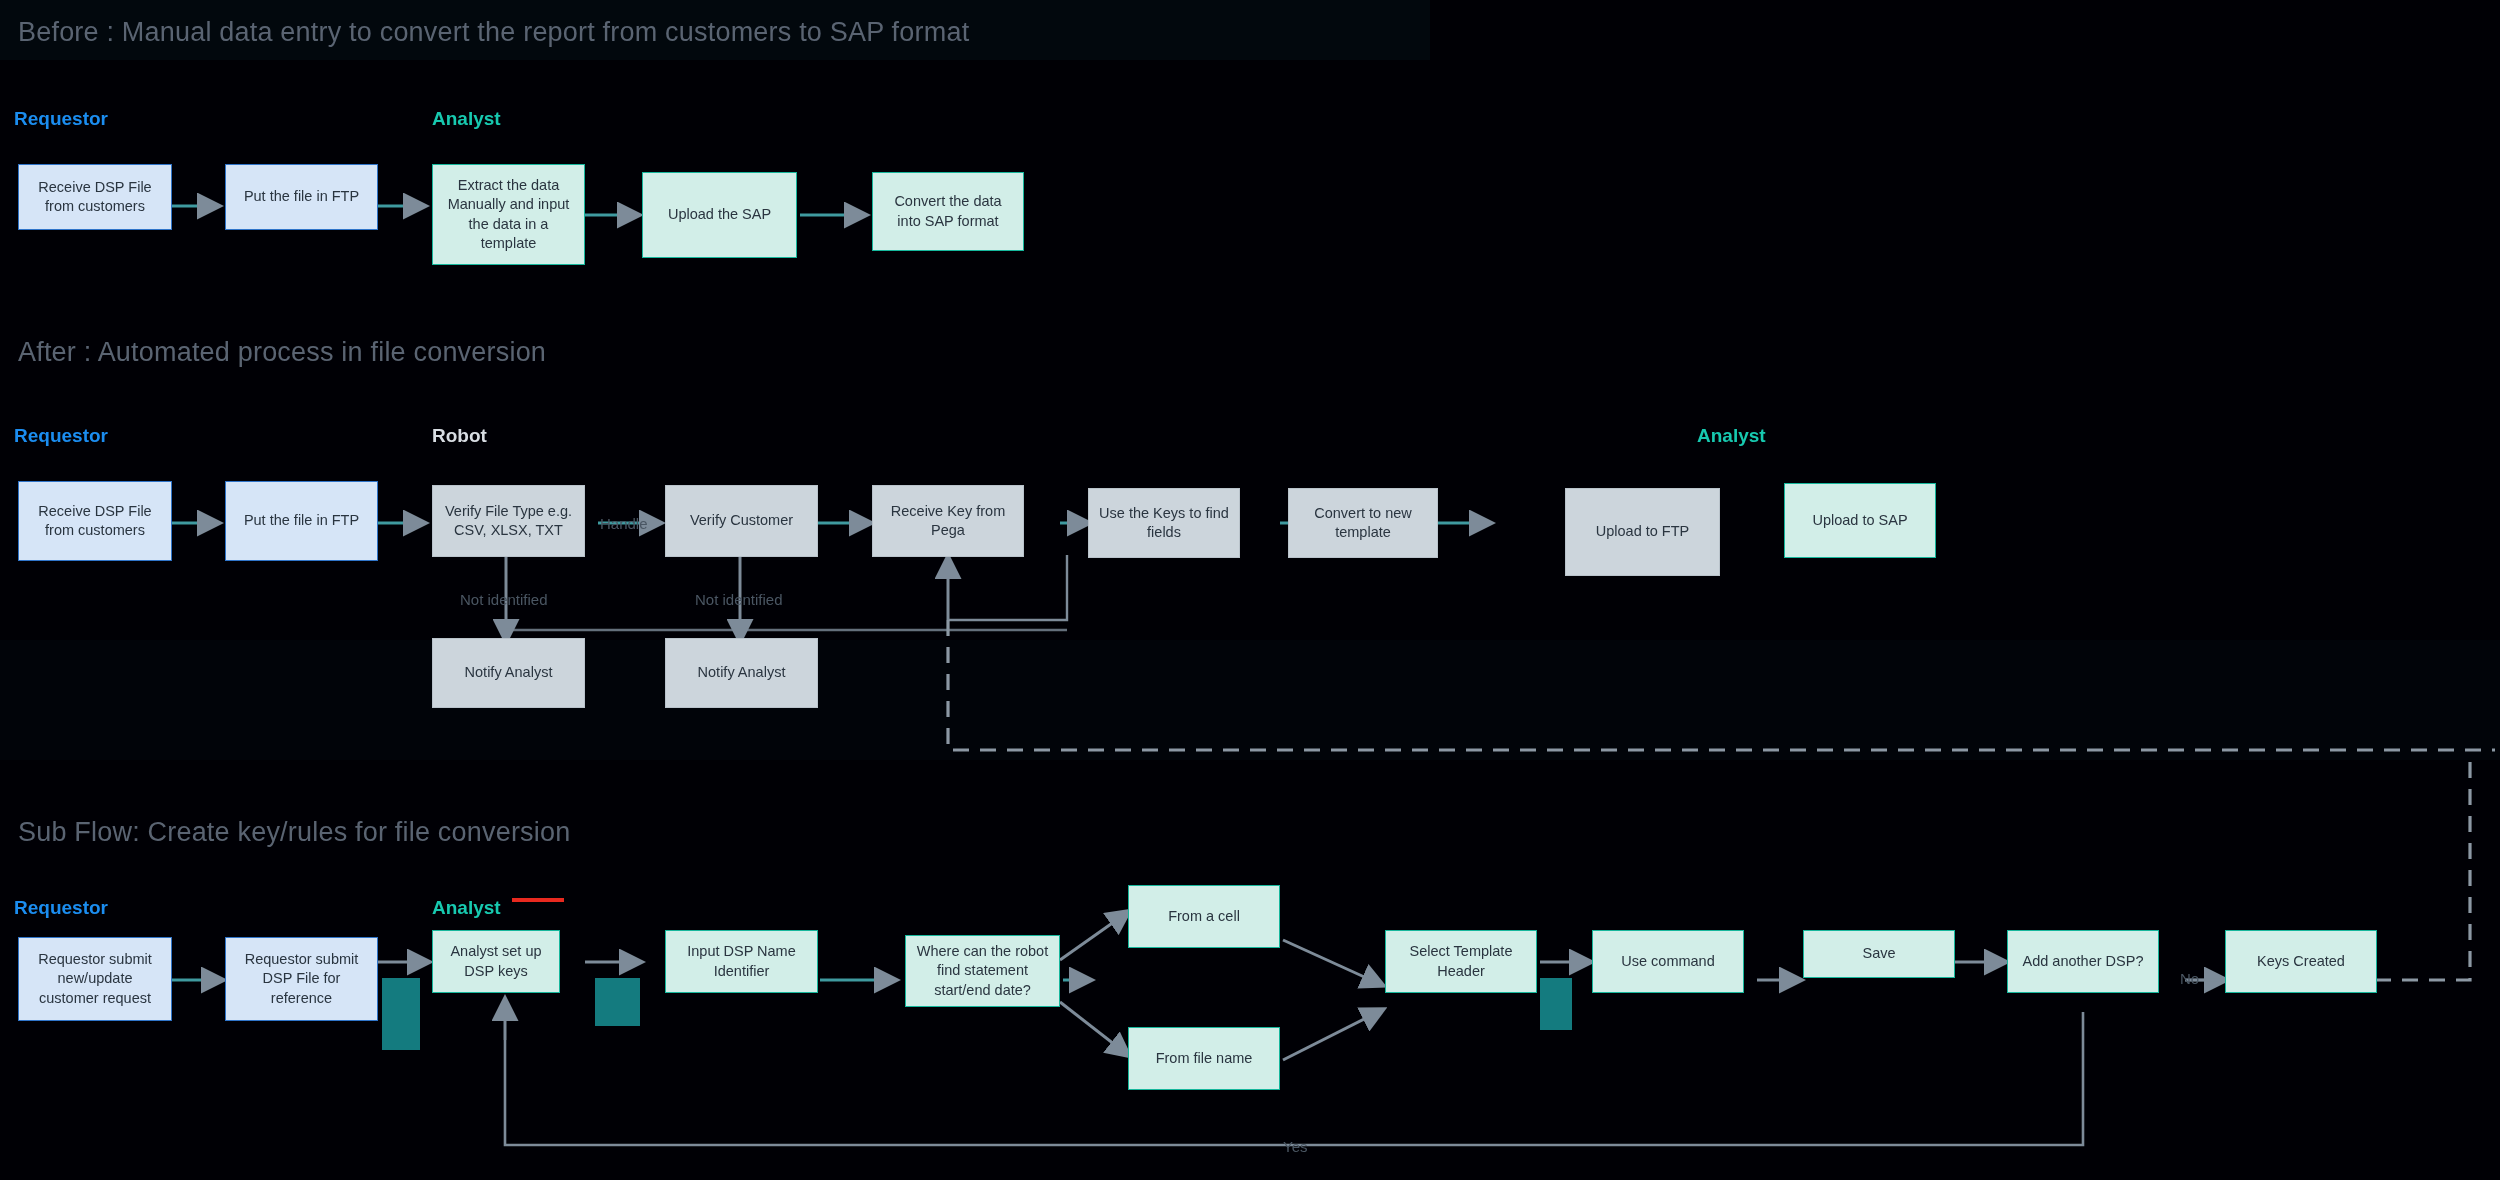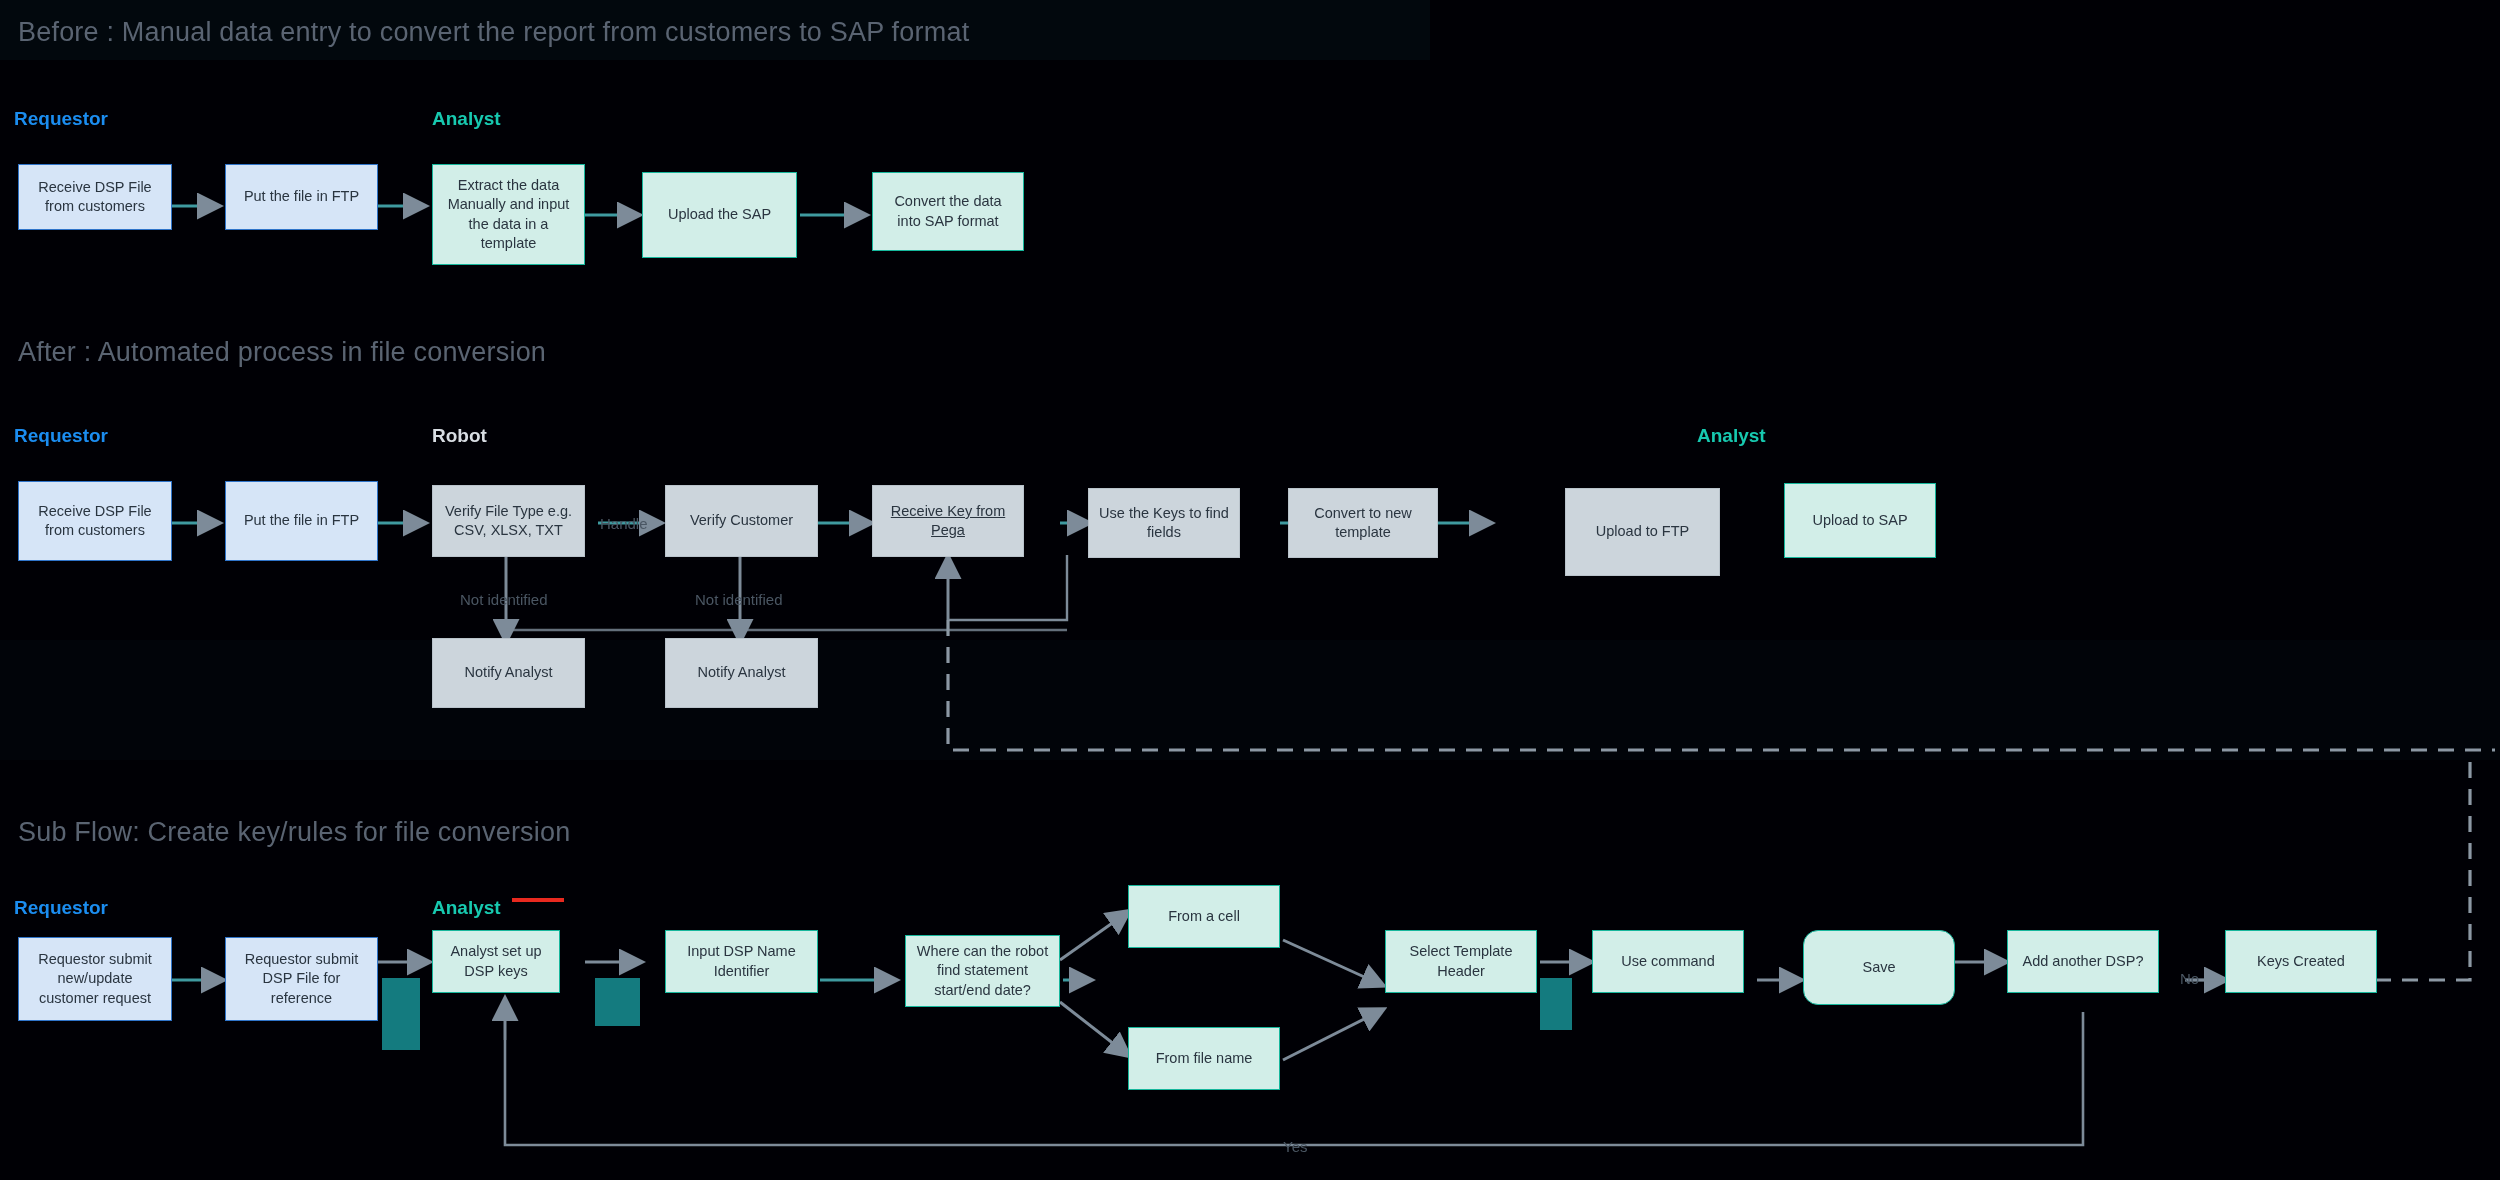--- a/index.html
+++ b/index.html
@@ -134,21 +134,21 @@
   <div class="node n-blue" style="left:18px;top:164px;width:154px;height:66px;">Receive DSP File from customers</div>
   <div class="node n-blue" style="left:225px;top:164px;width:153px;height:66px;">Put the file in FTP</div>
   <div class="node n-mint" style="left:432px;top:164px;width:153px;height:101px;">Extract the data Manually and input the data in a template</div>
   <div class="node n-mint" style="left:642px;top:172px;width:155px;height:86px;">Upload the SAP</div>
   <div class="node n-mint" style="left:872px;top:172px;width:152px;height:79px;">Convert the data into SAP format</div>
 
   <div class="node n-blue" style="left:18px;top:481px;width:154px;height:80px;">Receive DSP File from customers</div>
   <div class="node n-blue" style="left:225px;top:481px;width:153px;height:80px;">Put the file in FTP</div>
   <div class="node n-grey" style="left:432px;top:485px;width:153px;height:72px;">Verify File Type e.g. CSV, XLSX, TXT</div>
   <div class="node n-grey" style="left:665px;top:485px;width:153px;height:72px;">Verify Customer</div>
-  <div class="node n-grey" style="left:872px;top:485px;width:152px;height:72px;text-decoration:underline;">Receive Key from Pega</div>
+  <div class="node n-grey" style="left:872px;top:485px;width:152px;height:72px;">Receive Key from Pega</div>
   <div class="node n-grey" style="left:1088px;top:488px;width:152px;height:70px;">Use the Keys to find fields</div>
   <div class="node n-grey" style="left:1288px;top:488px;width:150px;height:70px;">Convert to new template</div>
   <div class="node n-grey" style="left:1565px;top:488px;width:155px;height:88px;">Upload to FTP</div>
   <div class="node n-mint" style="left:1784px;top:483px;width:152px;height:75px;">Upload to SAP</div>
   <div class="node n-grey" style="left:432px;top:638px;width:153px;height:70px;">Notify Analyst</div>
   <div class="node n-grey" style="left:665px;top:638px;width:153px;height:70px;">Notify Analyst</div>
 
   <div class="edge-label" style="left:600px;top:515px;">Handle</div>
   <div class="edge-label" style="left:460px;top:591px;">Not identified</div>
   <div class="edge-label" style="left:695px;top:591px;">Not identified</div>
@@ -163,20 +163,20 @@
   <div class="node n-mint" style="left:665px;top:930px;width:153px;height:63px;">Input DSP Name Identifier</div>
   <div class="node n-mint" style="left:905px;top:935px;width:155px;height:72px;">Where can the robot find statement start/end date?</div>
 
   <div class="node n-mint" style="left:1128px;top:885px;width:152px;height:63px;">From a cell</div>
   <div class="node n-mint" style="left:1128px;top:1027px;width:152px;height:63px;">From file name</div>
 
   <div class="node n-mint" style="left:1385px;top:930px;width:152px;height:63px;">Select Template Header</div>
   <div class="teal-block" style="left:1540px;top:978px;width:32px;height:52px;"></div>
 
   <div class="node n-mint" style="left:1592px;top:930px;width:152px;height:63px;">Use command</div>
-  <div class="node n-mint" style="left:1803px;top:930px;width:152px;height:75px;border-radius:15px;">Save</div>
+  <div class="node n-mint" style="left:1803px;top:930px;width:152px;height:48px;">Save</div>
   <div class="node n-mint" style="left:2007px;top:930px;width:152px;height:63px;">Add another DSP?</div>
   <div class="node n-mint" style="left:2225px;top:930px;width:152px;height:63px;">Keys Created</div>
 
   <div class="edge-label" style="left:2180px;top:970px;">No</div>
   <div class="edge-label" style="left:1283px;top:1138px;">Yes</div>
 
 </div>
 
 </body></html>

